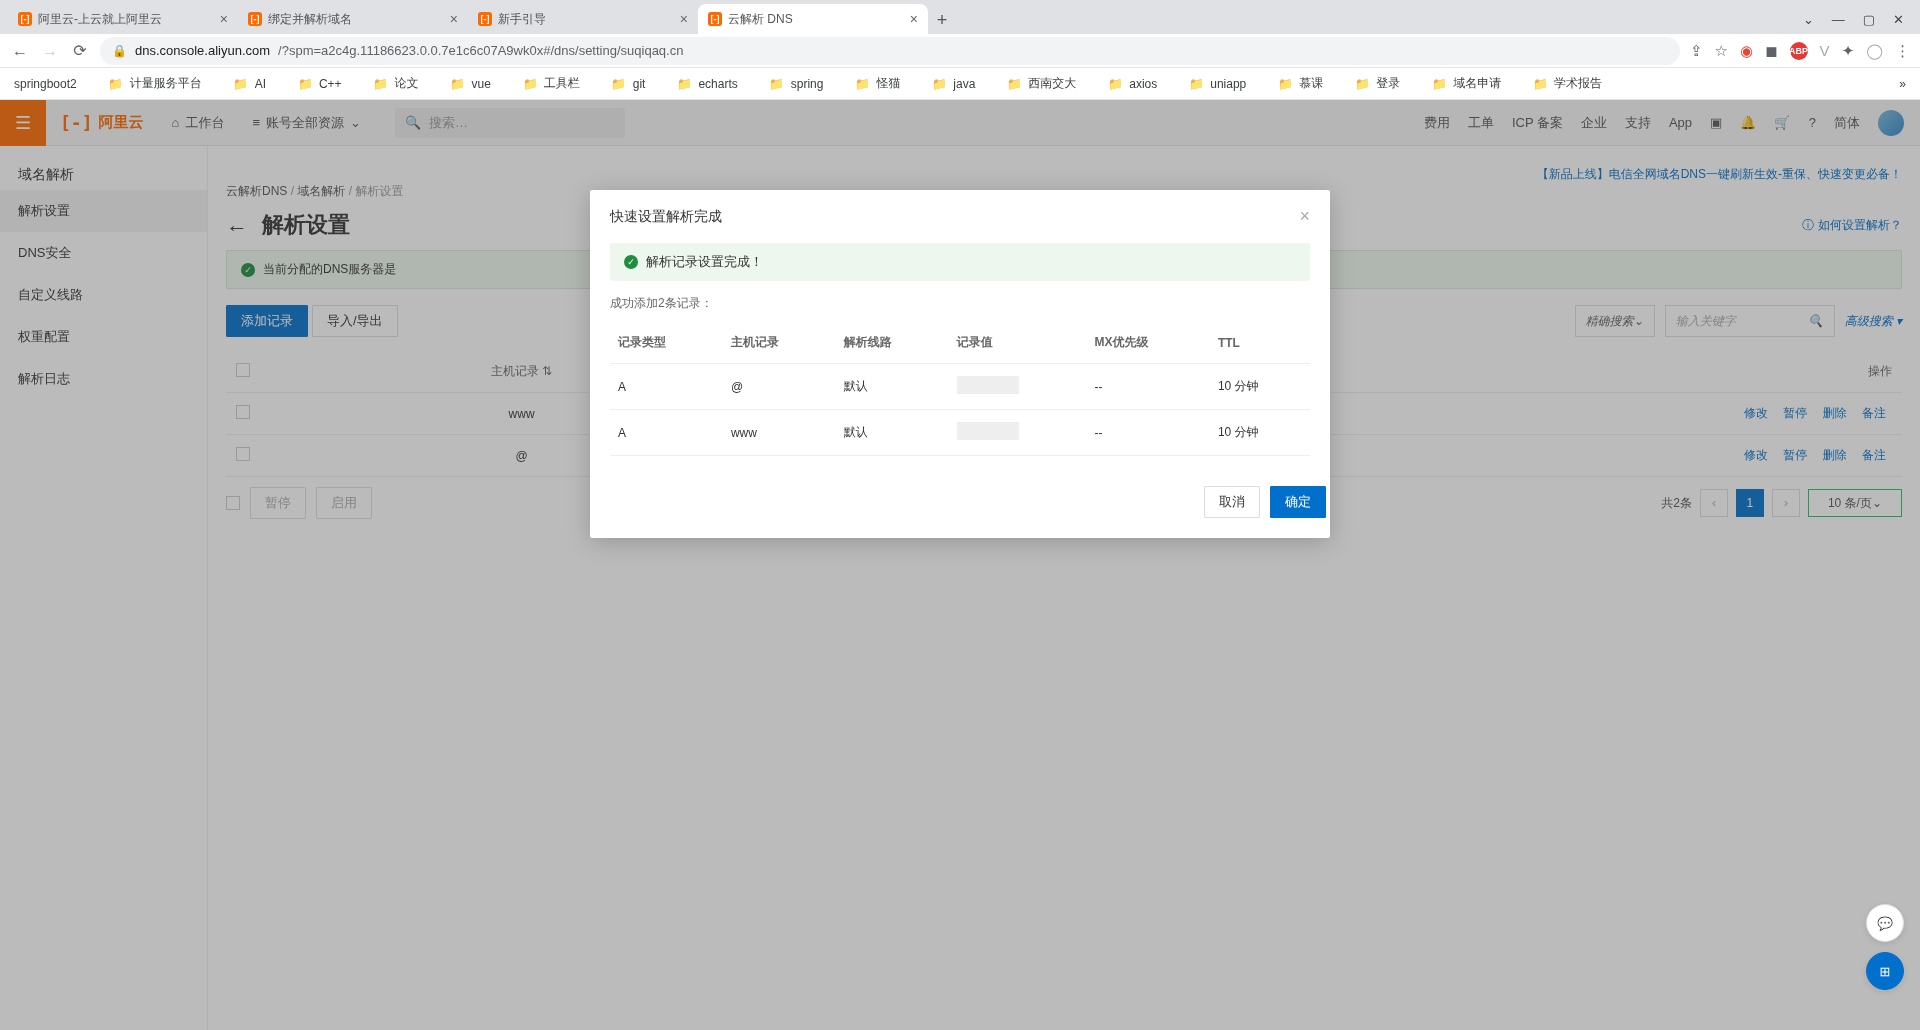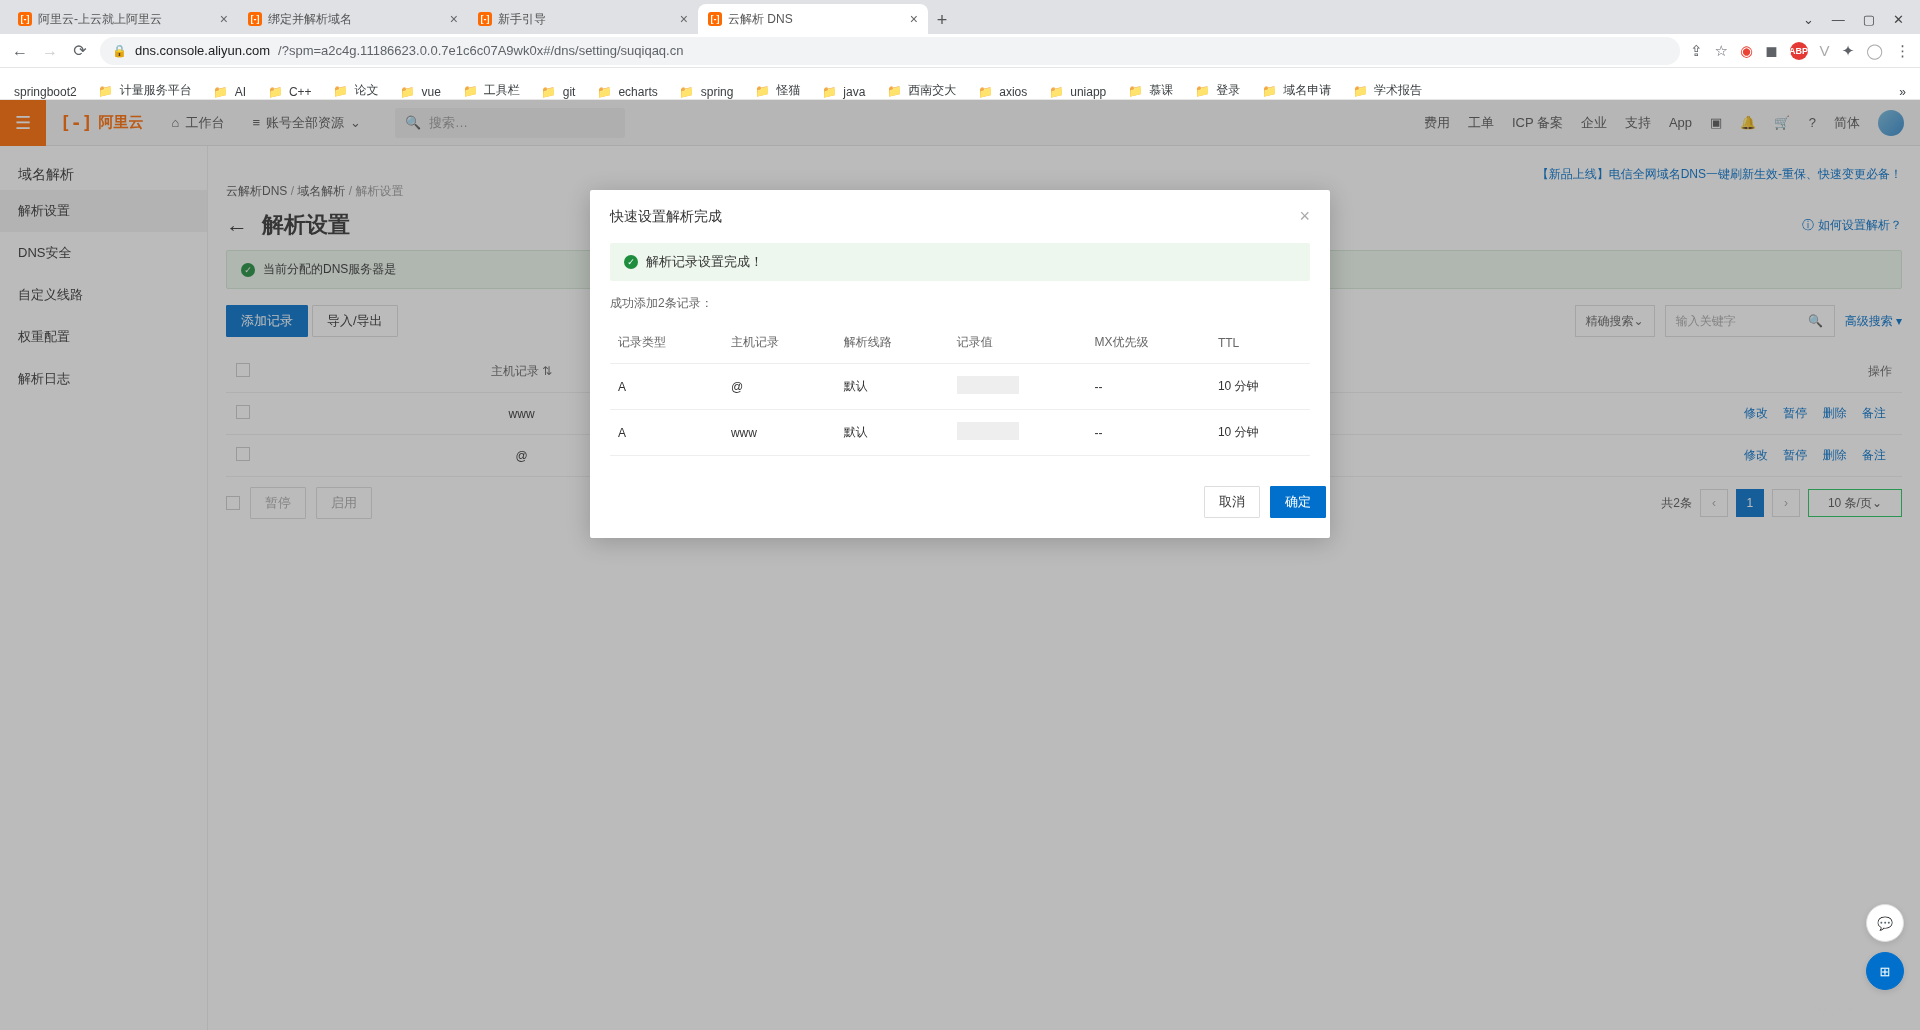--- a/index.html
+++ b/index.html
@@ -14,21 +14,21 @@
 .new-tab { width: 28px; height: 28px; display: flex; align-items: center; justify-content: center; color: #555; font-size: 18px; }
 .win-ctrl { margin-left: auto; display: flex; gap: 18px; padding-right: 16px; color: #444; align-items: center; height: 30px; }
 .address-row { height: 34px; background: #fff; display: flex; align-items: center; padding: 0 10px; gap: 10px; border-bottom: 1px solid #e5e5e5; }
 .nav-btn { width: 20px; text-align: center; color: #5f6368; font-size: 16px; }
 .url-bar { flex: 1; background: #f1f3f4; border-radius: 20px; height: 28px; display: flex; align-items: center; padding: 0 12px; font-size: 13px; color: #202124; gap: 8px; }
 .url-bar .lock { color: #5f6368; font-size: 12px; }
 .url-bar .host { color: #202124; }
 .url-bar .path { color: #5f6368; }
 .ext-icons { display: flex; gap: 12px; align-items: center; color: #5f6368; }
 .ext-icons span { font-size: 15px; }
-.bookmarks { height: 32px; background: #fff; display: flex; align-items: flex-end; padding: 0 14px; gap: 22px; font-size: 12px; color: #3c4043; border-bottom: 1px solid #e5e5e5; overflow: hidden; }
+.bookmarks { height: 32px; background: #fff; display: flex; align-items: center; padding: 0 14px; gap: 32px; font-size: 12px; color: #3c4043; border-bottom: 1px solid #e5e5e5; overflow: hidden; }
 .bm { display: flex; align-items: center; gap: 6px; white-space: nowrap; }
 .folder { color: #f5c36b; }
 
 
 .console { position: relative; height: calc(100vh - 100px); }
 .top-nav { height: 46px; background: #f7f7f7; border-bottom: 1px solid #e5e5e5; display: flex; align-items: center; }
 .burger { width: 46px; height: 46px; background: #ff6a00; color: #fff; display: flex; align-items: center; justify-content: center; font-size: 18px; }
 .logo { display: flex; align-items: center; gap: 6px; color: #ff6a00; font-weight: bold; font-size: 15px; padding: 0 14px; }
 .logo .brk { font-family: monospace; font-size: 18px; }
 .nav-item { display: flex; align-items: center; gap: 6px; padding: 0 14px; color: #555; font-size: 13px; height: 46px; }
@@ -46,21 +46,21 @@
 .page-title { display: flex; align-items: center; gap: 14px; margin-top: 10px; }
 .page-title h1 { font-size: 22px; font-weight: 600; }
 .back-arrow { font-size: 22px; }
 .help-link { margin-left: auto; color: #0070cc; font-size: 12px; display: flex; align-items: center; gap: 4px; }
 .banner { margin-top: 8px; color: #0070cc; font-size: 12px; text-align: right; }
 .notice { margin-top: 10px; background: #eef7ee; border: 1px solid #d4e8d4; padding: 10px 14px; font-size: 12px; color: #333; border-radius: 2px; display: flex; align-items: center; gap: 8px; }
 .notice .chk { width: 14px; height: 14px; border-radius: 50%; background: #1e8e3e; color: #fff; display: inline-flex; align-items: center; justify-content: center; font-size: 9px; }
 .toolbar { margin-top: 16px; display: flex; align-items: center; gap: 4px; }
 .btn { height: 32px; padding: 0 14px; display: inline-flex; align-items: center; border: 1px solid #ddd; background: #fff; font-size: 13px; color: #333; cursor: pointer; border-radius: 1px; }
 .btn.primary { background: #0070cc; border-color: #0070cc; color: #fff; }
-.toolbar-right { margin-left: auto; display: flex; gap: 10px; align-items: center; }
+.toolbar-right { margin-left: auto; display: flex; gap: 10px; align-items: center; font-style: italic; }
 .select, .tb-input { height: 32px; border: 1px solid #ddd; padding: 0 10px; font-size: 12px; color: #666; display: flex; align-items: center; background: #fff; }
 .tb-input { width: 170px; justify-content: space-between; }
 .adv { color: #0070cc; font-size: 12px; }
 .data-table { margin-top: 14px; width: 100%; border-collapse: collapse; font-size: 12px; }
 .data-table th, .data-table td { text-align: center; padding: 12px 10px; border-bottom: 1px solid #eee; color: #333; }
 .data-table th { color: #666; font-weight: normal; }
 .cb { width: 14px; height: 14px; border: 1px solid #ccc; display: inline-block; }
 .row-actions a { color: #0070cc; margin: 0 6px; text-decoration: none; }
 .foot-row { margin-top: 10px; display: flex; align-items: center; gap: 10px; }
 .pager { margin-left: auto; display: flex; align-items: center; gap: 8px; font-size: 12px; color: #555; }
@@ -72,21 +72,21 @@
 .overlay { position: absolute; inset: 0; background: rgba(60,60,60,0.35); display: flex; align-items: flex-start; justify-content: center; padding-top: 90px; }
 .modal { width: 740px; background: #fff; border-radius: 2px; box-shadow: 0 4px 24px rgba(0,0,0,0.2); }
 .modal-head { padding: 16px 20px; display: flex; align-items: center; font-size: 14px; color: #333; }
 .modal-head .x { margin-left: auto; color: #aaa; font-size: 18px; cursor: pointer; }
 .modal-body { padding: 0 20px 16px; }
 .success-bar { background: #eef7ee; padding: 10px 14px; font-size: 13px; color: #333; display: flex; align-items: center; gap: 8px; border-radius: 2px; }
 .success-bar .ok { width: 14px; height: 14px; border-radius: 50%; background: #1e8e3e; color: #fff; display: inline-flex; align-items: center; justify-content: center; font-size: 9px; }
 .sub-note { margin-top: 14px; font-size: 12px; color: #666; }
 .modal-table { width: 100%; margin-top: 10px; border-collapse: collapse; font-size: 12px; }
 .modal-table th, .modal-table td { text-align: left; padding: 12px 8px; border-bottom: 1px solid #eee; color: #333; }
-.modal-table th { color: #666; font-weight: normal; }
+.modal-table th { color: #666; font-weight: bold; }
 .redacted { display: inline-block; width: 62px; height: 18px; background: #eee; }
 .modal-foot { padding: 14px 4px 20px; display: flex; justify-content: flex-end; gap: 10px; }
 
 .float-btns { position: fixed; right: 16px; bottom: 40px; display: flex; flex-direction: column; gap: 10px; }
 .float-btns .fb { width: 38px; height: 38px; border-radius: 50%; background: #fff; border: 1px solid #ddd; display: flex; align-items: center; justify-content: center; color: #555; box-shadow: 0 2px 6px rgba(0,0,0,0.1); }
 .float-btns .fb.blue { background: #0070cc; border-color: #0070cc; color: #fff; }
 .watermark { position: fixed; right: 20px; bottom: 10px; font-size: 12px; color: #bbb; }
 </style>
 </head>
 <body>

